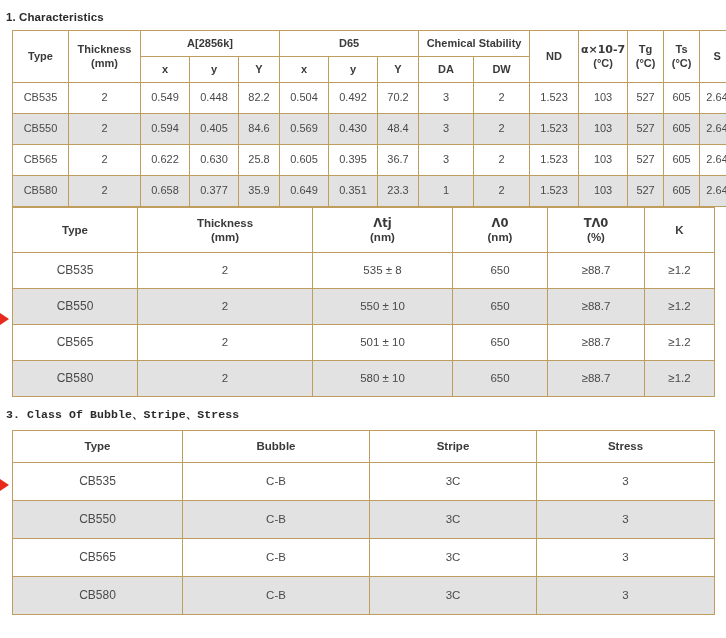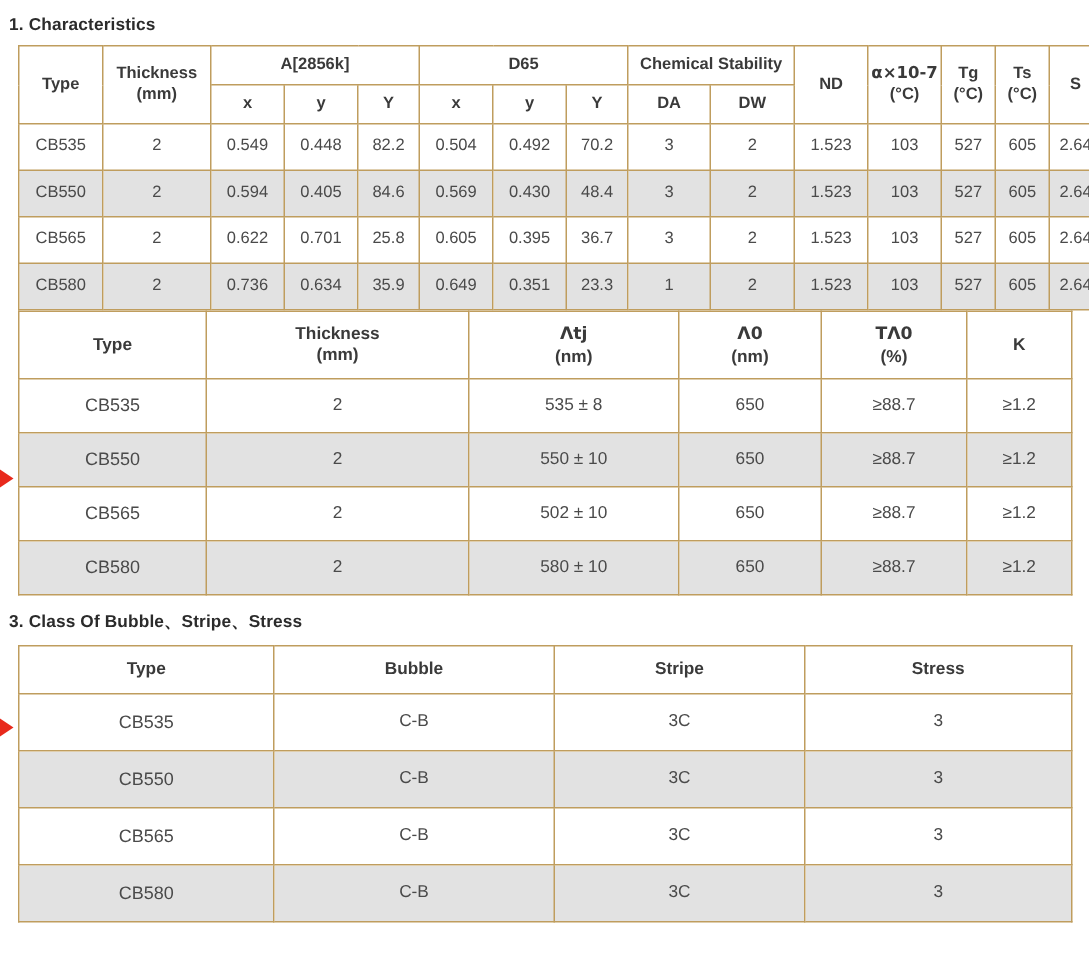--- a/index.html
+++ b/index.html
@@ -25,21 +25,21 @@
   .section-title {
     font-size: 11.5px;
     font-weight: bold;
     color: #2b2b2b;
     margin: 0;
     padding: 0 0 0 6px;
     letter-spacing: 0.1px;
   }
   .sec1-title { padding-top: 11px; padding-bottom: 7px; }
   .sec2-title { padding-top: 10px; padding-bottom: 8px; }
-  .sec3-title { padding-top: 10px; padding-bottom: 8px; }
+  .sec3-title { padding-top: 10px; padding-bottom: 8px; font-family: Liberation Mono, monospace; }
 
   table.data {
     border-collapse: collapse;
     table-layout: fixed;
     border: 1px solid #bf9d5e;
     margin: 0 0 0 12px;
     background: #ffffff;
   }
   table.data th,
   table.data td {
@@ -199,38 +199,38 @@
         <td>1.523</td>
         <td>103</td>
         <td>527</td>
         <td>605</td>
         <td>2.64</td>
       </tr>
       <tr>
         <td class="type-cell">CB565</td>
         <td>2</td>
         <td>0.622</td>
-        <td>0.701</td>
+        <td>0.630</td>
         <td>25.8</td>
         <td>0.605</td>
         <td>0.395</td>
         <td>36.7</td>
         <td>3</td>
         <td>2</td>
         <td>1.523</td>
         <td>103</td>
         <td>527</td>
         <td>605</td>
         <td>2.64</td>
       </tr>
       <tr class="alt">
         <td class="type-cell">CB580</td>
         <td>2</td>
-        <td>0.736</td>
-        <td>0.634</td>
+        <td>0.658</td>
+        <td>0.377</td>
         <td>35.9</td>
         <td>0.649</td>
         <td>0.351</td>
         <td>23.3</td>
         <td>1</td>
         <td>2</td>
         <td>1.523</td>
         <td>103</td>
         <td>527</td>
         <td>605</td>
@@ -286,21 +286,21 @@
         <td class="type-cell">CB550</td>
         <td>2</td>
         <td>550 ± 10</td>
         <td>650</td>
         <td>≥88.7</td>
         <td>≥1.2</td>
       </tr>
       <tr>
         <td class="type-cell">CB565</td>
         <td>2</td>
-        <td>502 ± 10</td>
+        <td>501 ± 10</td>
         <td>650</td>
         <td>≥88.7</td>
         <td>≥1.2</td>
       </tr>
       <tr class="alt">
         <td class="type-cell">CB580</td>
         <td>2</td>
         <td>580 ± 10</td>
         <td>650</td>
         <td>≥88.7</td>

